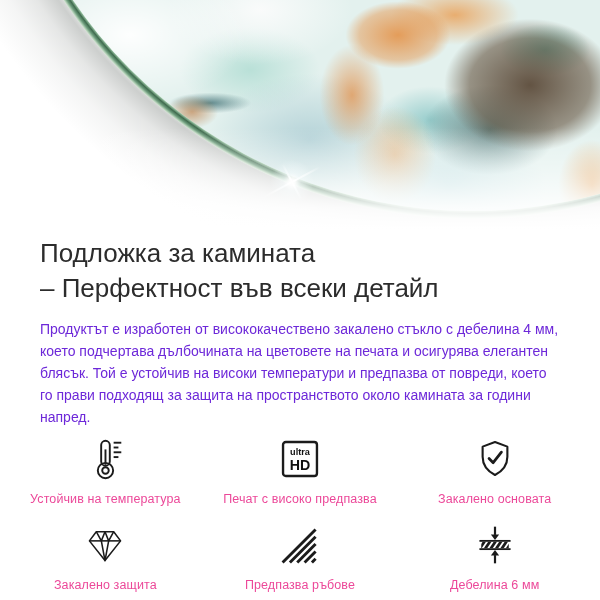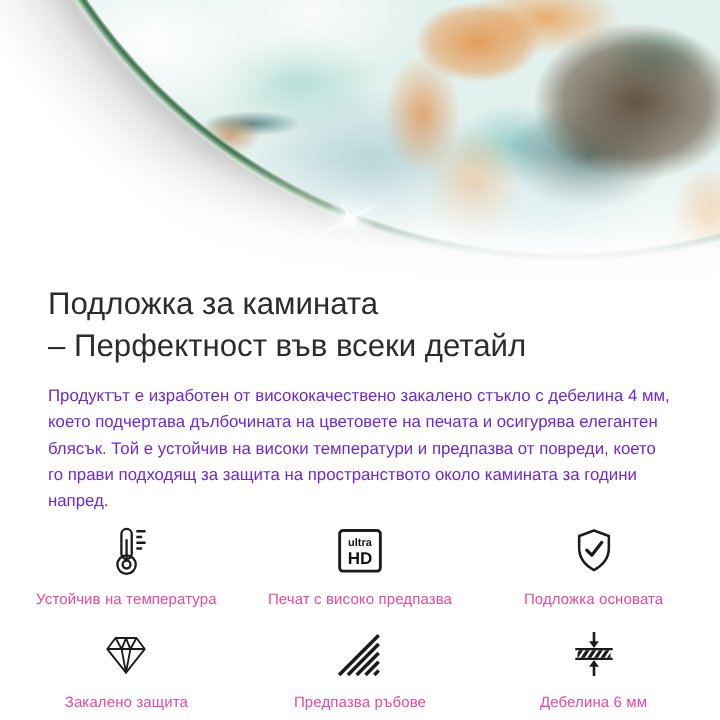--- a/index.html
+++ b/index.html
@@ -129,21 +129,21 @@
     <div class="feature-label">Печат с високо предпазва</div>
   </div>
 
   <div class="feature">
     <div class="icon-box">
       <svg width="44" height="44" viewBox="0 0 48 48" fill="none" stroke="#1b1b1b">
         <path d="M24 5.5 L37.5 10.5 V21.5 C37.5 31 31.5 37.5 24 41.5 C16.5 37.5 10.5 31 10.5 21.5 V10.5 Z" stroke-width="2.3" stroke-linejoin="round"></path>
         <polyline points="17.5,23.5 22,28 31,16.5" stroke-width="3" stroke-linecap="round" stroke-linejoin="round"></polyline>
       </svg>
     </div>
-    <div class="feature-label">Подложка основата</div>
+    <div class="feature-label">Закалено основата</div>
   </div>
 
   <div class="feature">
     <div class="icon-box">
       <svg width="44" height="44" viewBox="0 0 48 48" fill="none" stroke="#1b1b1b" stroke-width="1.7" stroke-linejoin="round">
         <path d="M14.5 9.5 H33.5 L41 19.5 L24 41 L7 19.5 Z"></path>
         <path d="M7 19.5 H41"></path>
         <path d="M14.5 9.5 L20 19.5 L24 9.5 L28 19.5 L33.5 9.5"></path>
         <path d="M20 19.5 L24 41 L28 19.5"></path>
       </svg>

